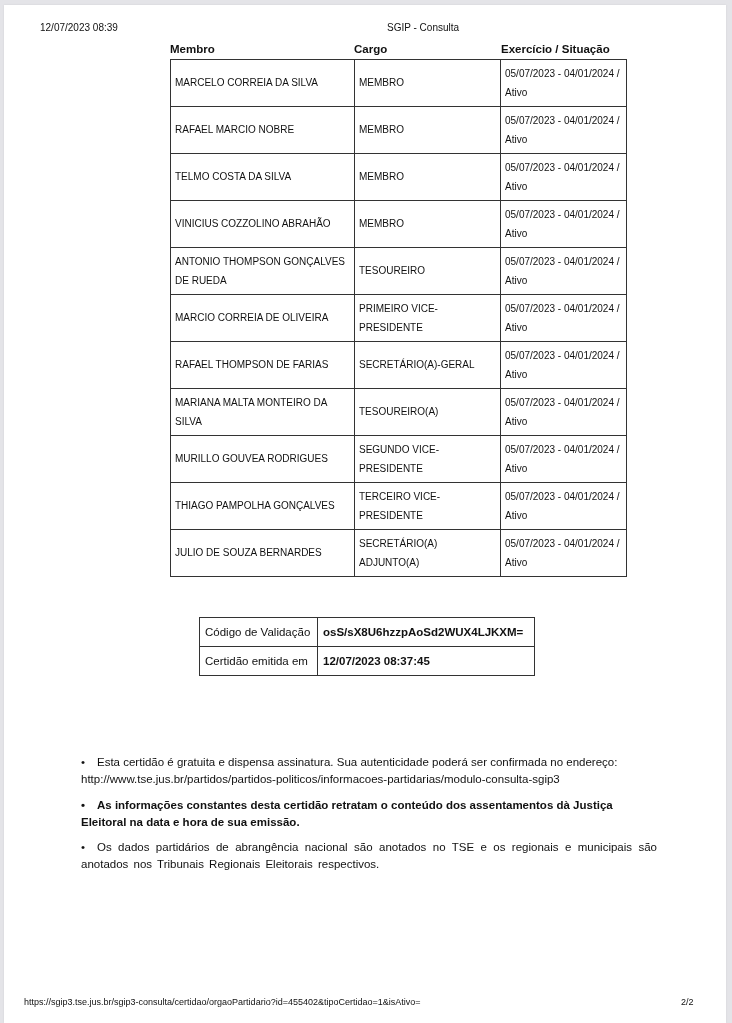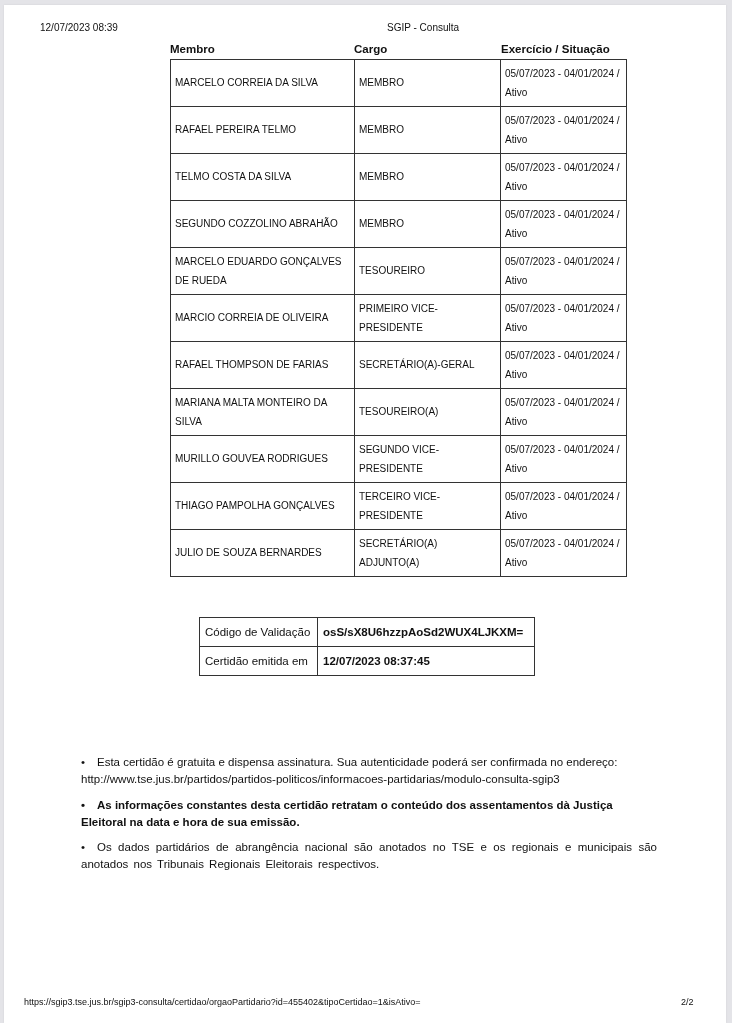--- a/index.html
+++ b/index.html
@@ -59,36 +59,36 @@
       <span style="left:331px">Exercício / Situação</span>
     </div>
     <table class="mt">
       <tbody id="members-body">
           <tr>
             <td class="c1">MARCELO CORREIA DA SILVA</td>
             <td class="c2">MEMBRO</td>
             <td class="c3">05/07/2023 - 04/01/2024 / Ativo</td>
           </tr>
           <tr>
-            <td class="c1">RAFAEL PEREIRA TELMO</td>
+            <td class="c1">RAFAEL MARCIO NOBRE</td>
             <td class="c2">MEMBRO</td>
             <td class="c3">05/07/2023 - 04/01/2024 / Ativo</td>
           </tr>
           <tr>
             <td class="c1">TELMO COSTA DA SILVA</td>
             <td class="c2">MEMBRO</td>
             <td class="c3">05/07/2023 - 04/01/2024 / Ativo</td>
           </tr>
           <tr>
-            <td class="c1">SEGUNDO COZZOLINO ABRAHÃO</td>
+            <td class="c1">VINICIUS COZZOLINO ABRAHÃO</td>
             <td class="c2">MEMBRO</td>
             <td class="c3">05/07/2023 - 04/01/2024 / Ativo</td>
           </tr>
           <tr>
-            <td class="c1">MARCELO EDUARDO GONÇALVES DE RUEDA</td>
+            <td class="c1">ANTONIO THOMPSON GONÇALVES DE RUEDA</td>
             <td class="c2">TESOUREIRO</td>
             <td class="c3">05/07/2023 - 04/01/2024 / Ativo</td>
           </tr>
           <tr>
             <td class="c1">MARCIO CORREIA DE OLIVEIRA</td>
             <td class="c2">PRIMEIRO VICE-PRESIDENTE</td>
             <td class="c3">05/07/2023 - 04/01/2024 / Ativo</td>
           </tr>
           <tr>
             <td class="c1">RAFAEL THOMPSON DE FARIAS</td>

